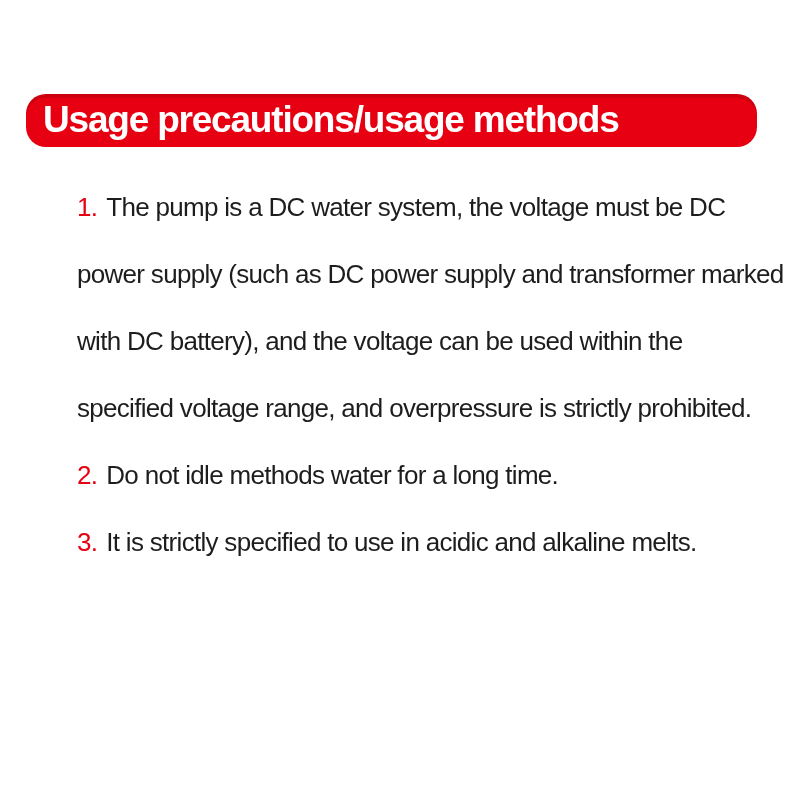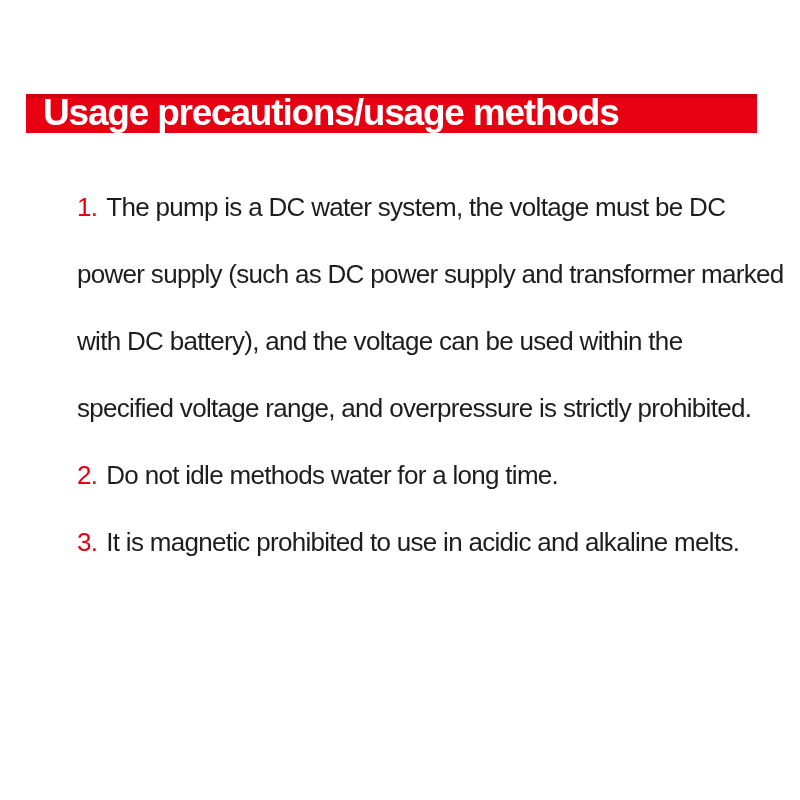--- a/index.html
+++ b/index.html
@@ -17,25 +17,26 @@
   .page{
     position:absolute;
     inset:0;
     background:#ffffff;
   }
   .banner{
     position:absolute;
     left:26px;
     top:94px;
     width:731px;
-    height:39px;
+    height:53px;
     background:var(--red);
     box-shadow:inset 0 4px 0 rgba(120,0,10,0.22);
     display:flex;
     align-items:center;
+    border-radius:20px;
   }
   .banner-title{
     color:#ffffff;
     font-size:37px;
     font-weight:bold;
     letter-spacing:-1.2px;
     padding-left:17px;
     white-space:nowrap;
     line-height:1;
     transform:translateY(-1px);
@@ -73,17 +74,17 @@
 
   <div class="content">
 
     <p class="item"><span class="num">1.</span><span class="text">The pump is a DC water system, the voltage must be DC
 power supply (such as DC power supply and transformer marked
 with DC battery), and the voltage can be used within the
 specified voltage range, and overpressure is strictly prohibited.</span></p>
 
     <p class="item"><span class="num">2.</span><span class="text">Do not idle methods water for a long time.</span></p>
 
-    <p class="item"><span class="num">3.</span><span class="text">It is magnetic prohibited to use in acidic and alkaline melts.</span></p>
+    <p class="item"><span class="num">3.</span><span class="text">It is strictly specified to use in acidic and alkaline melts.</span></p>
 
 
   </div>
 </div>
 
 </body></html>

